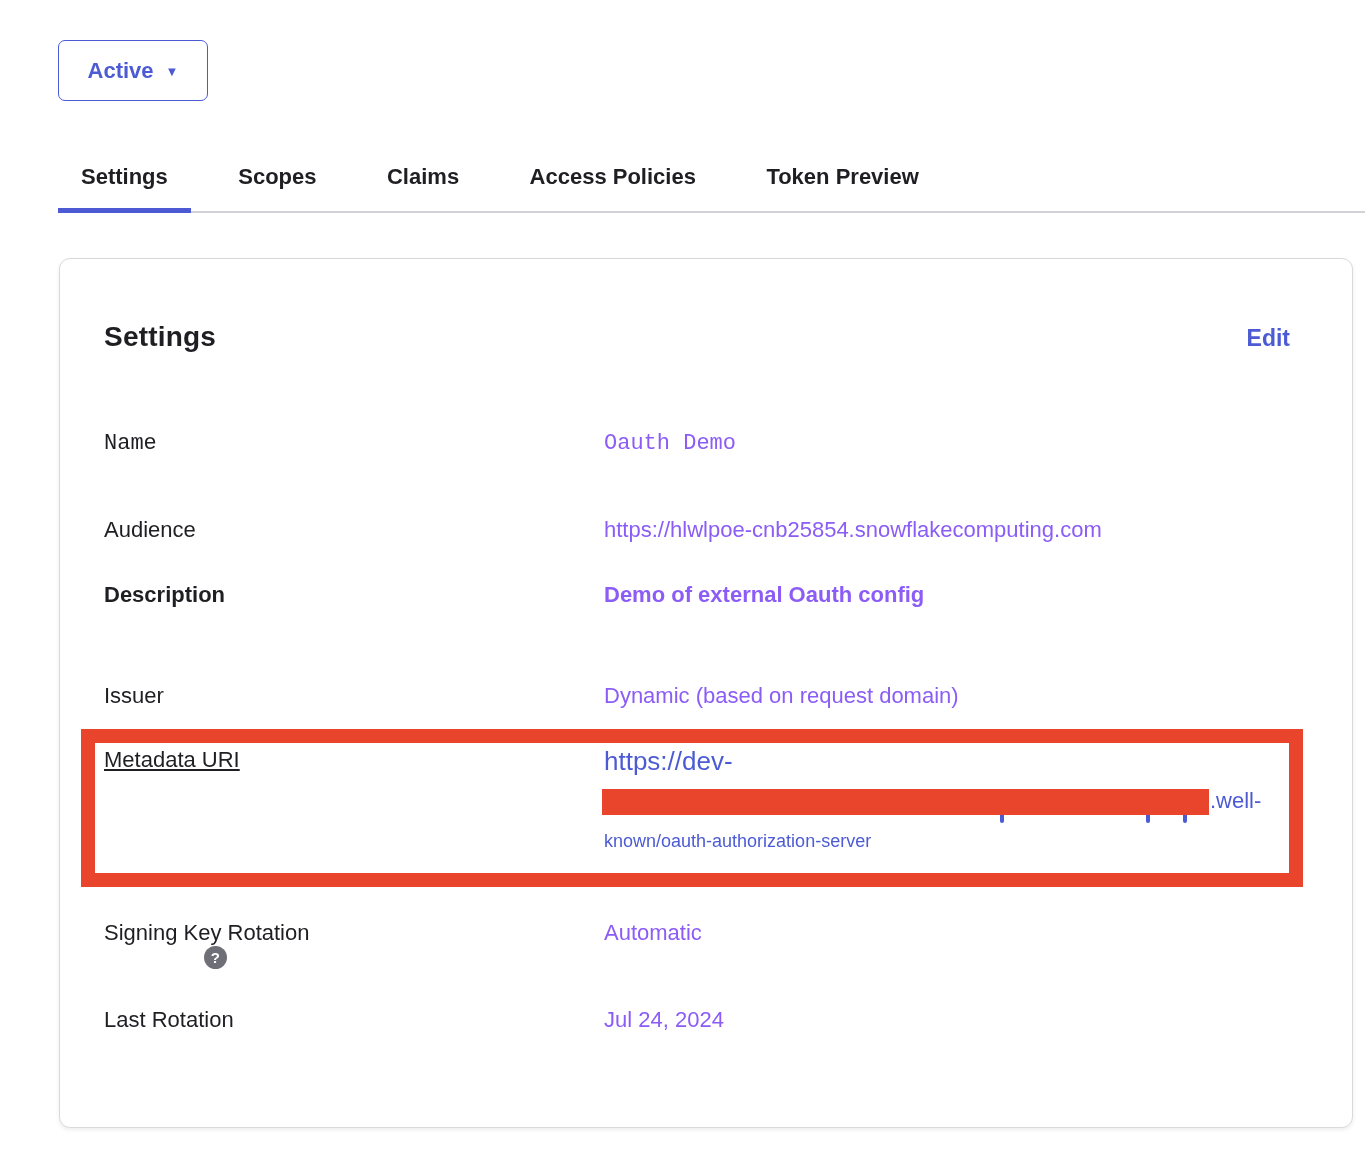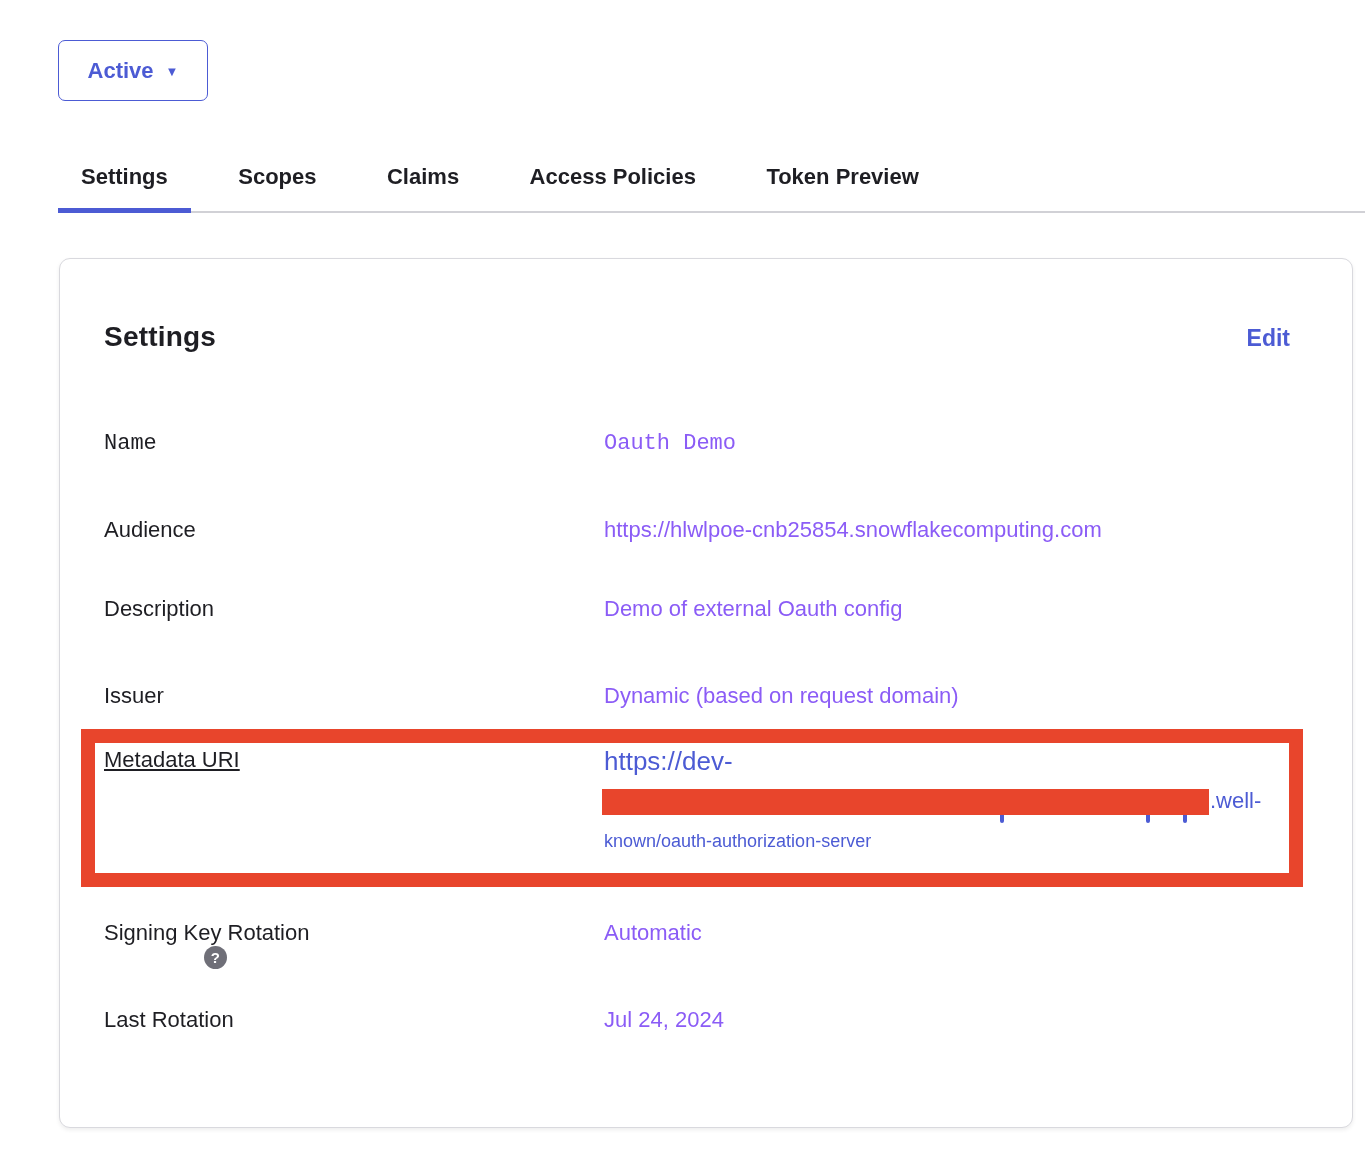--- a/index.html
+++ b/index.html
@@ -65,21 +65,21 @@
     position:absolute; left:44px;
     font-size:22px; color:#1e1e23;
     display:flex; align-items:center;
   }
   .row-value {
     position:absolute; left:544px;
     font-size:22px; color:#8b5cf6;
   }
   .r-name .row-label, .r-name .row-value   { top:172px;font-family:Liberation Mono, monospace; }
   .r-aud  .row-label, .r-aud  .row-value   { top:258px; }
-  .r-desc .row-label, .r-desc .row-value   { top:337px; }
+  .r-desc .row-label, .r-desc .row-value   { top:323px;font-weight:bold; }
   .r-iss  .row-label, .r-iss  .row-value   { top:424px; }
   .r-meta .row-label                        { top:488px;text-decoration:underline; }
   .r-sign .row-label, .r-sign .row-value   { top:661px;flex-direction:column; }
   .r-last .row-label, .r-last .row-value   { top:748px; }
 
   .help-icon {
     width:23px; height:23px; margin-left:17px;
     border-radius:50%;
     background:#6f6f78; color:#ffffff;
     font-size:15px; font-weight:700;

